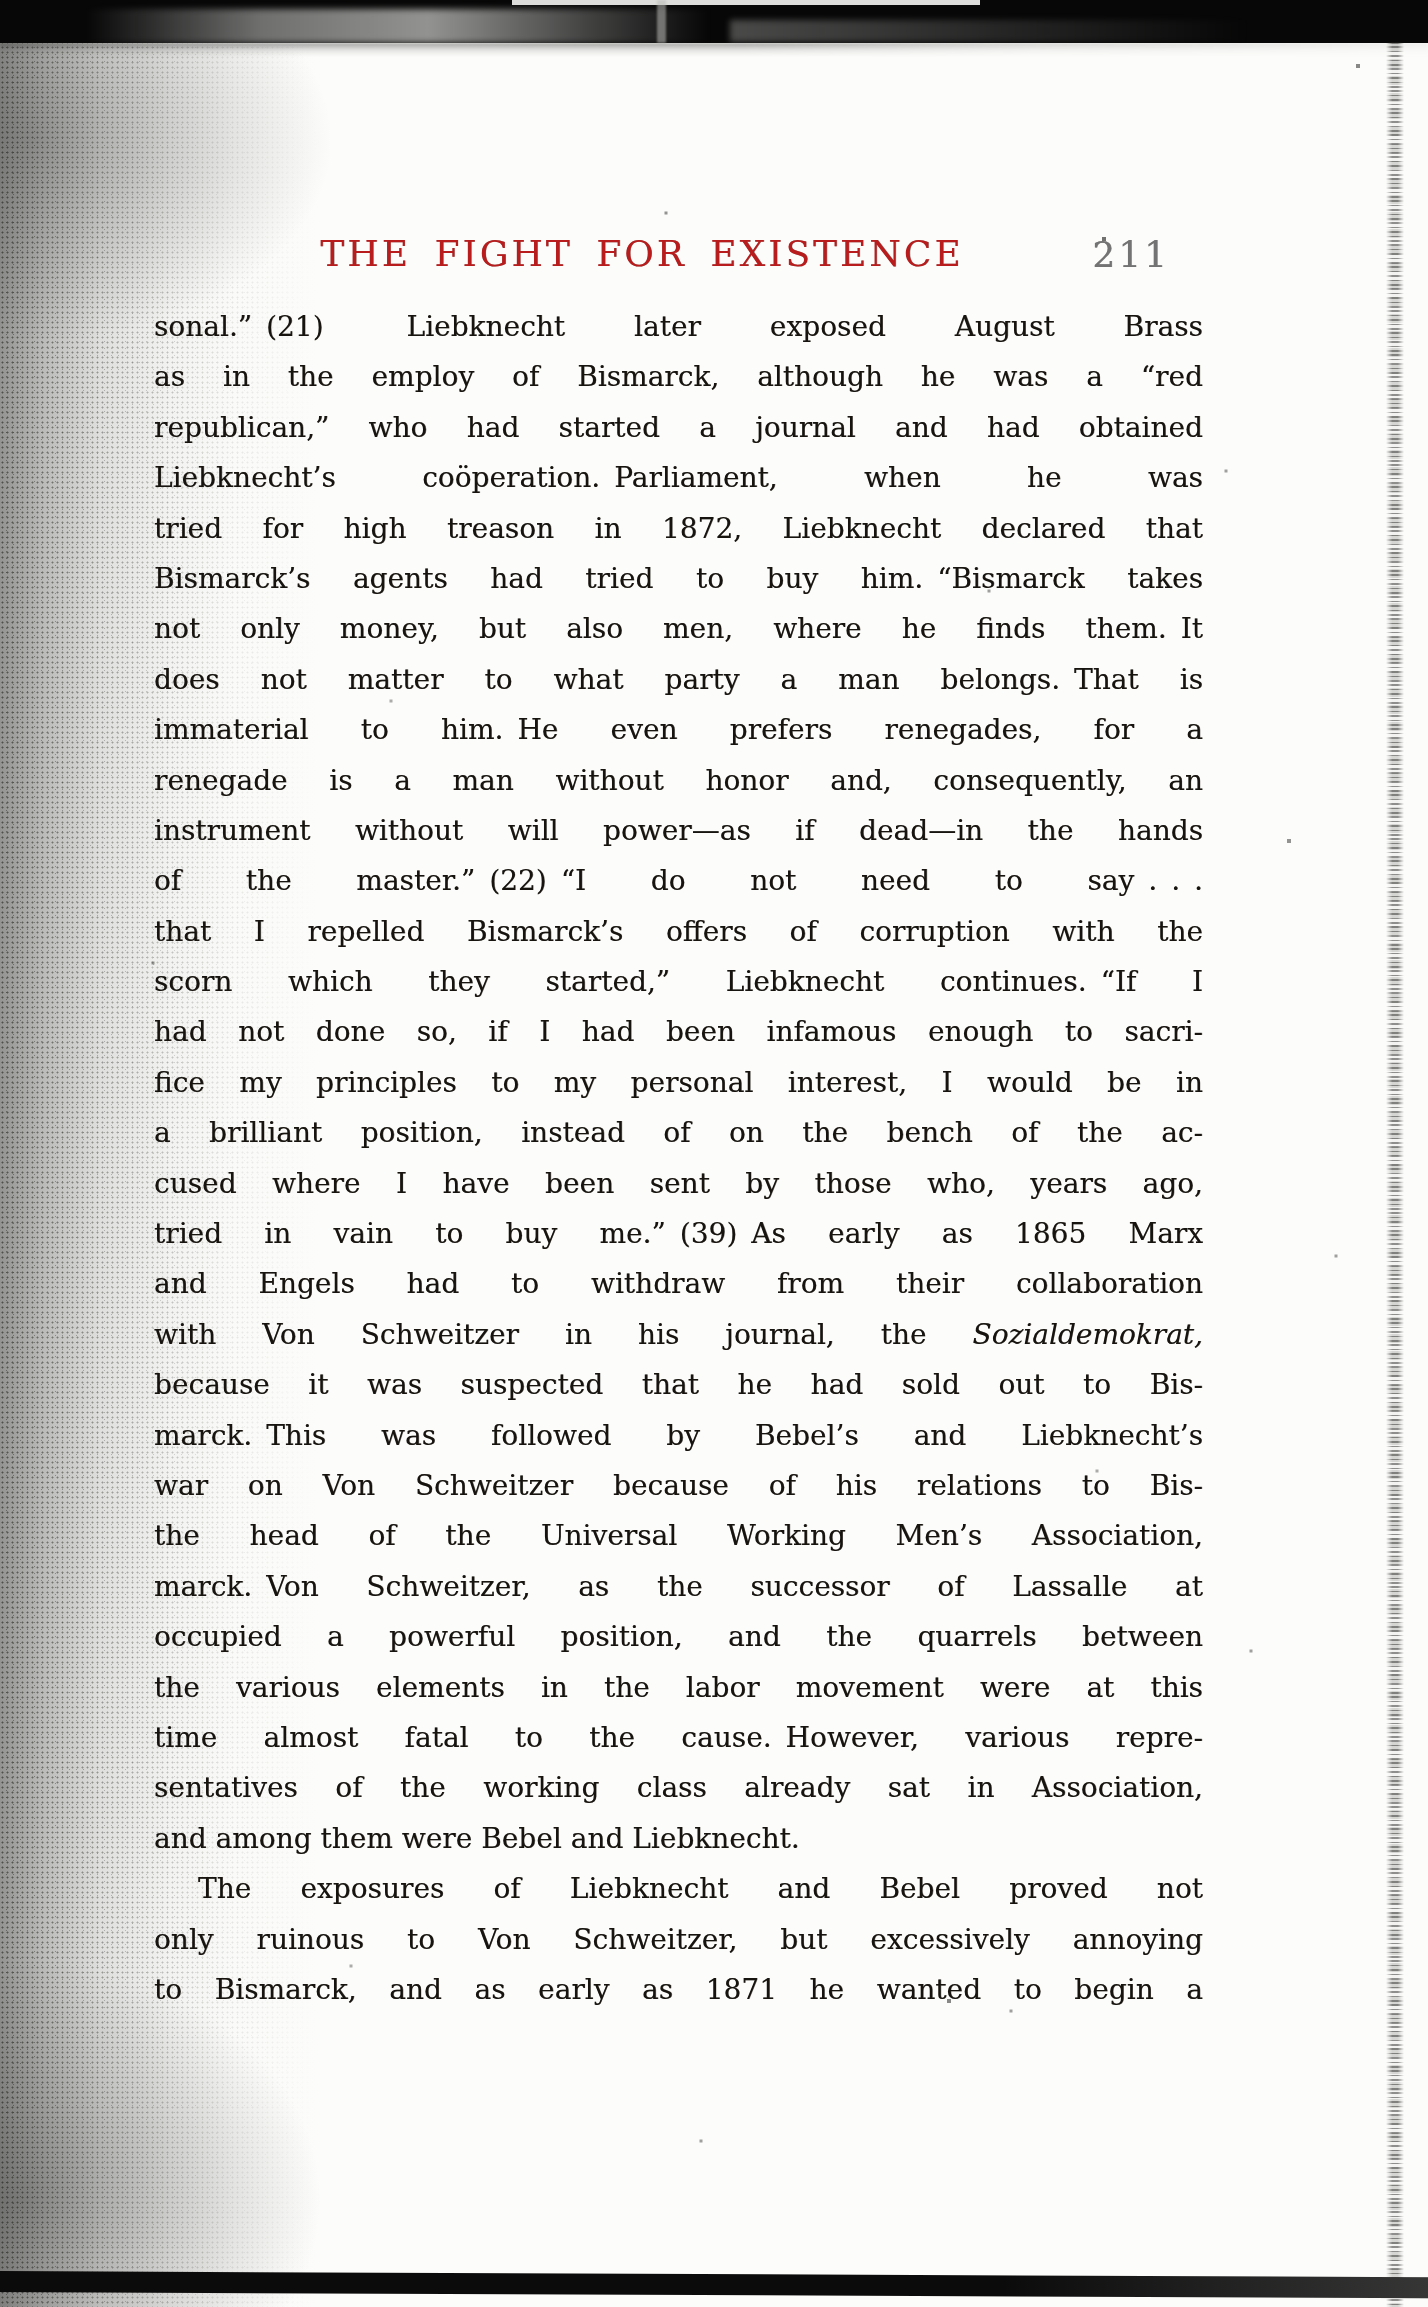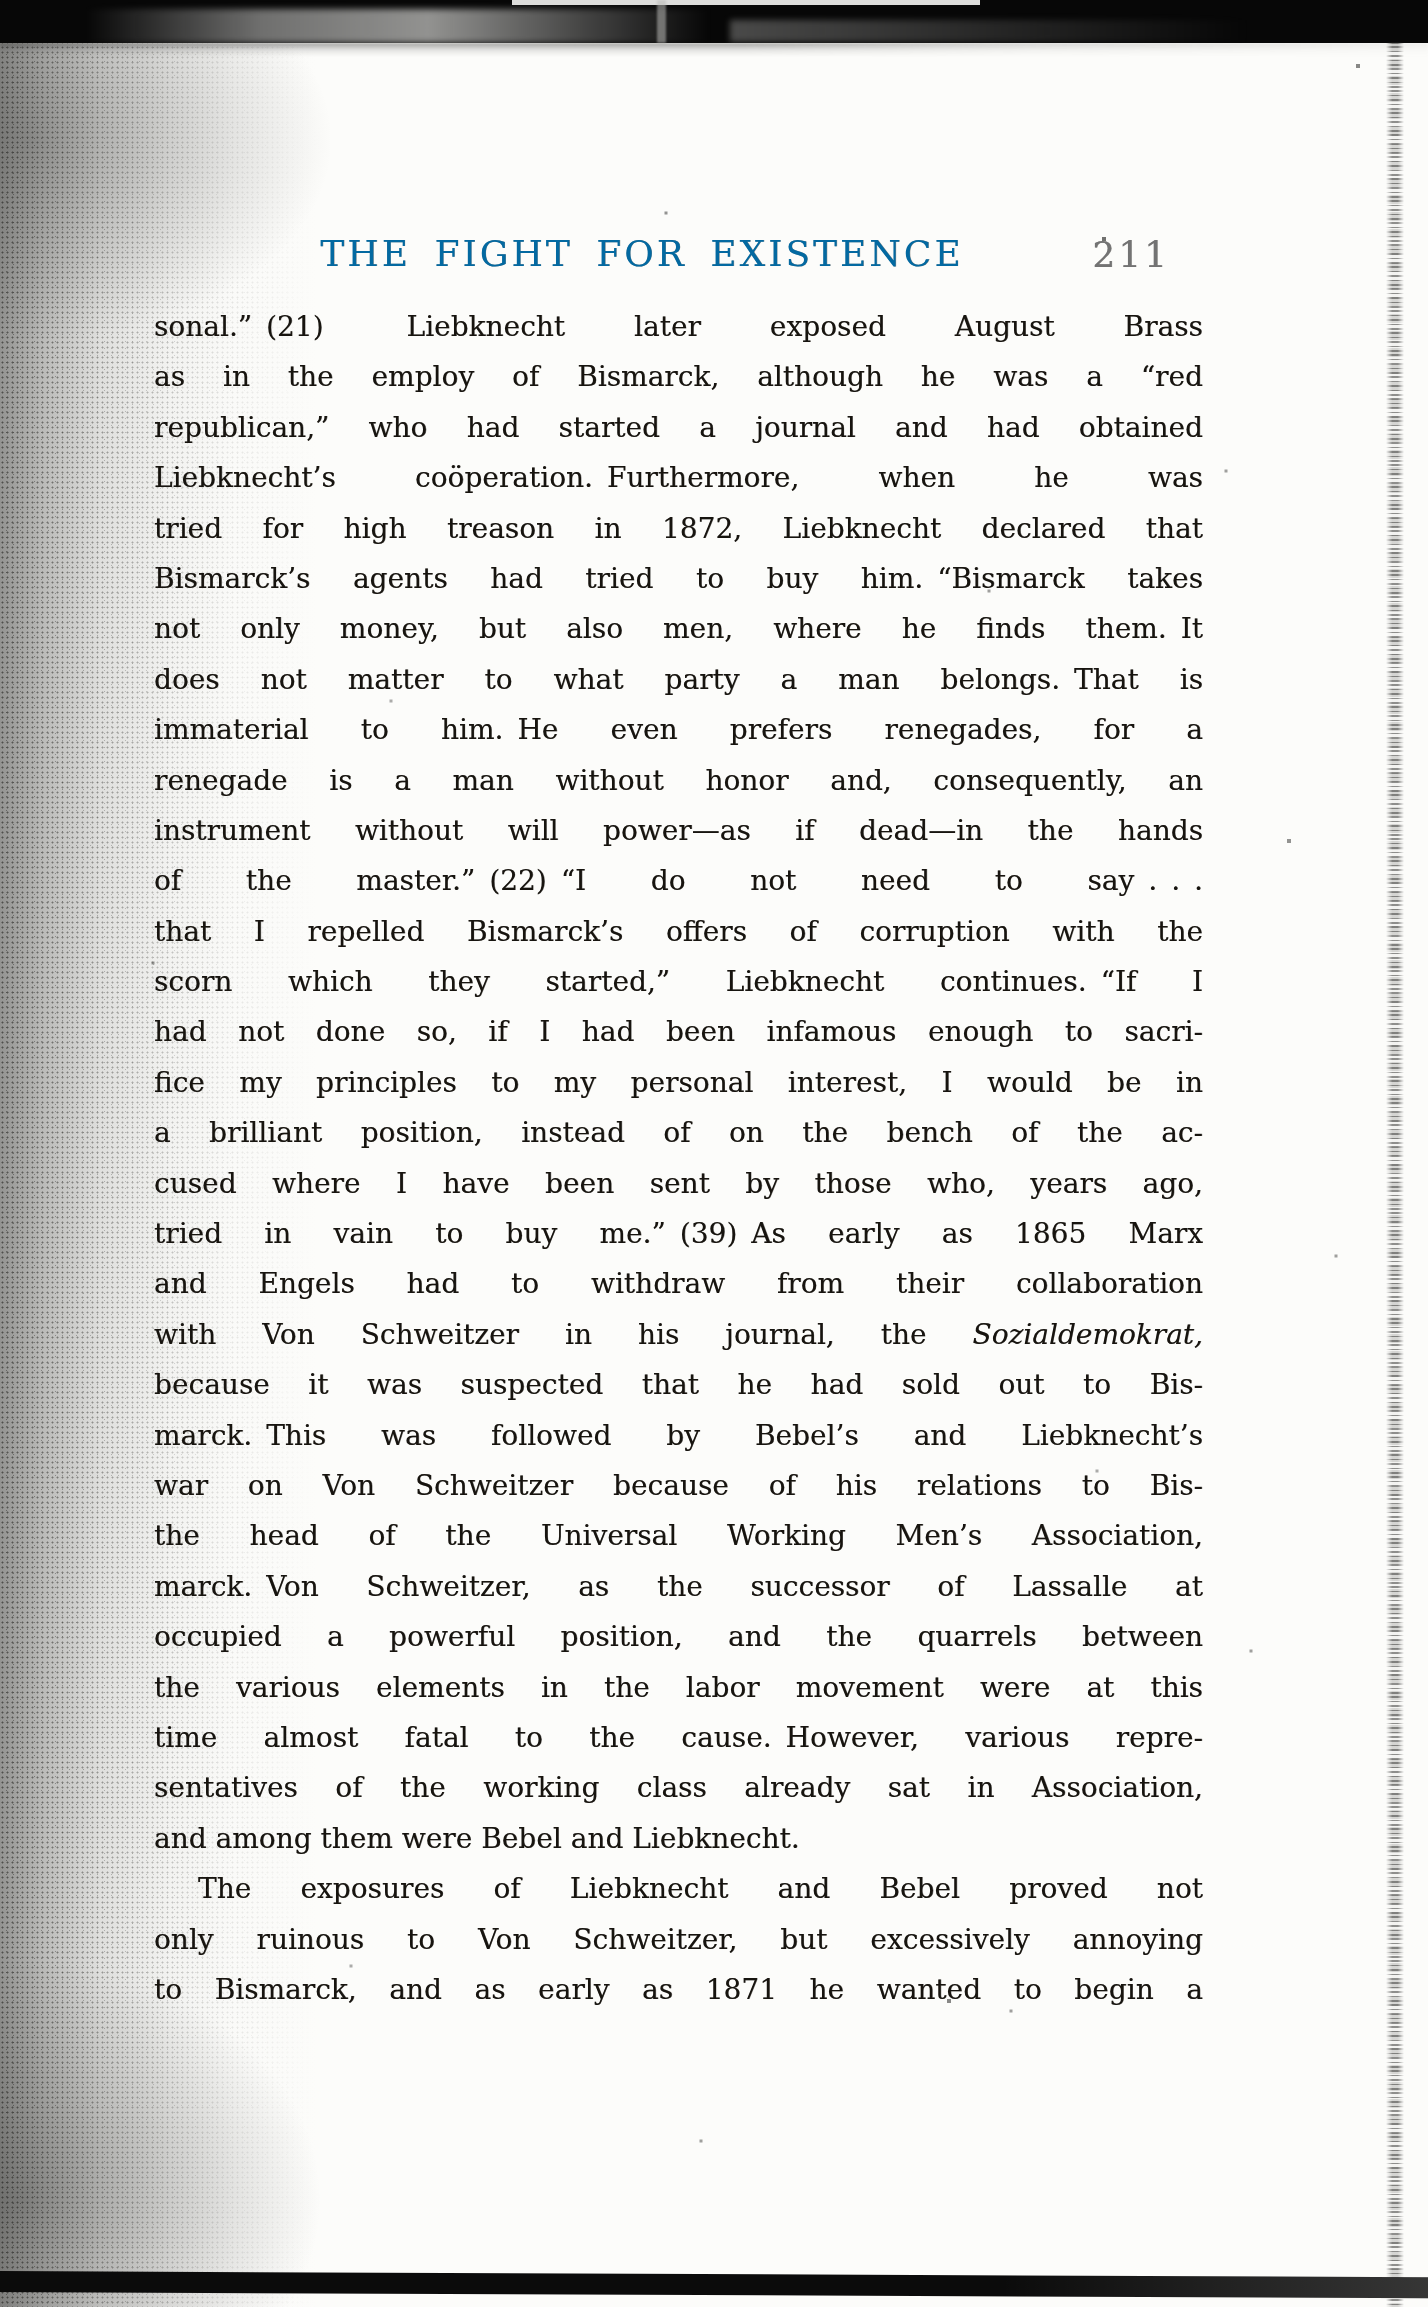--- a/index.html
+++ b/index.html
@@ -106,21 +106,21 @@
       350px 1965px 0 0.5px rgba(20,20,18,0.35);
   }
 
   
   .header-row {
     position: absolute; left: 114px; top: 233px; width: 1056px; height: 44px;
   }
   .running-title {
     position: absolute; left: 0; right: 0; text-align: center;
     font-size: 36px; letter-spacing: 3px; word-spacing: 9px;
-    color: #0369a1;
+    color: #b91c1c;
     text-shadow: 0.4px 0.4px 0.6px rgba(25,22,18,0.45);
     white-space: nowrap;
   }
   .page-number {
     position: absolute; right: 0; top: 1px;
     font-size: 36px; letter-spacing: 3px;
     color: #737373;
     text-shadow: 0.4px 0.4px 0.6px rgba(25,22,18,0.45);
   }
   .body-text {
@@ -161,21 +161,21 @@
 
   <div class="header-row">
     <div class="running-title">THE FIGHT FOR EXISTENCE</div>
     <div class="page-number">211</div>
   </div>
 
   <div class="body-text">
       <div class="line"><span>sonal.” (21)  Liebknecht later exposed August Brass</span></div>
       <div class="line"><span>as in the employ of Bismarck, although he was a “red</span></div>
       <div class="line"><span>republican,” who had started a journal and had obtained</span></div>
-      <div class="line"><span>Liebknecht’s coöperation. Furthermore, when he was</span></div>
+      <div class="line"><span>Liebknecht’s coöperation. Parliament, when he was</span></div>
       <div class="line"><span>tried for high treason in 1872, Liebknecht declared that</span></div>
       <div class="line"><span>Bismarck’s agents had tried to buy him. “Bismarck takes</span></div>
       <div class="line"><span>not only money, but also men, where he finds them. It</span></div>
       <div class="line"><span>does not matter to what party a man belongs. That is</span></div>
       <div class="line"><span>immaterial to him. He even prefers renegades, for a</span></div>
       <div class="line"><span>renegade is a man without honor and, consequently, an</span></div>
       <div class="line"><span>instrument without will power—as if dead—in the hands</span></div>
       <div class="line"><span>of the master.” (22) “I do not need to say . . .</span></div>
       <div class="line"><span>that I repelled Bismarck’s offers of corruption with the</span></div>
       <div class="line"><span>scorn which they started,” Liebknecht continues. “If I</span></div>

